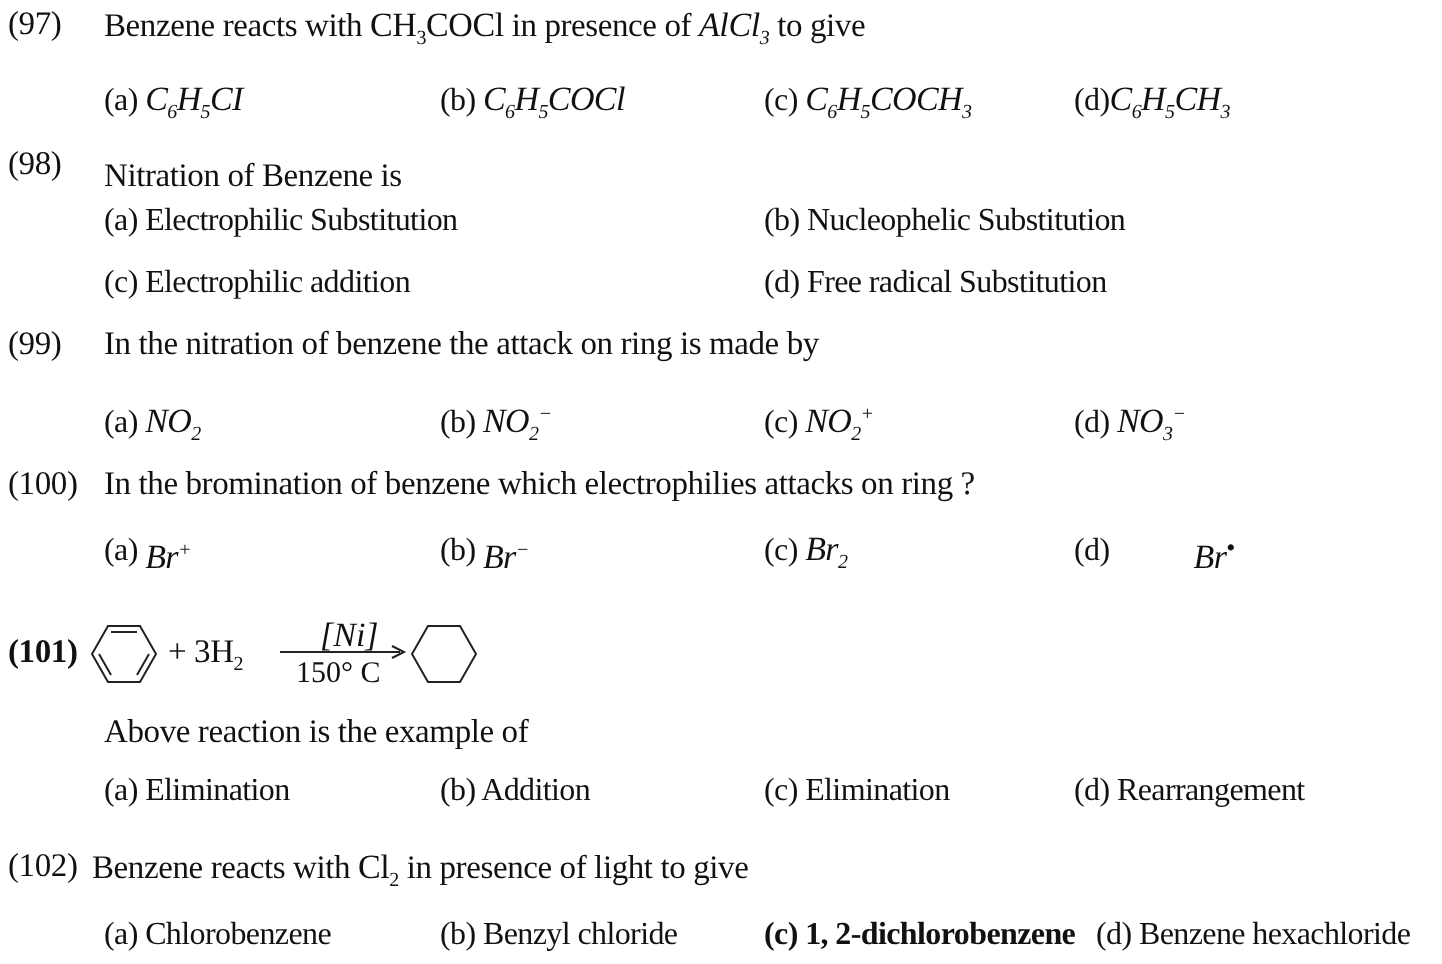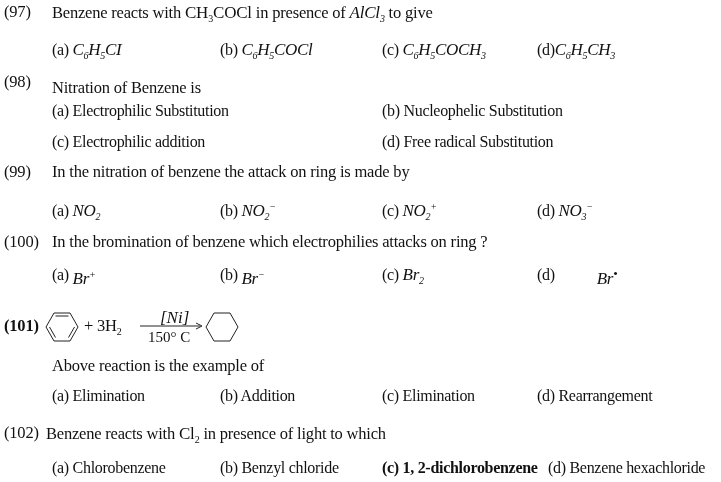--- a/index.html
+++ b/index.html
@@ -82,18 +82,18 @@
 </svg>
 
 <div class="abs q" style="left:52px;top:358px;">Above reaction is the example of</div>
 <div class="abs opt" style="left:52px;top:388px;"><span>(a) </span><span>Elimination</span></div>
 <div class="abs opt" style="left:220px;top:388px;"><span>(b) </span><span>Addition</span></div>
 <div class="abs opt" style="left:382px;top:388px;"><span>(c) </span><span>Elimination</span></div>
 <div class="abs opt" style="left:537px;top:388px;"><span>(d) </span><span>Rearrangement</span></div>
 
 <div class="abs q" style="left:4px;top:425px;">(102)</div>
 <div class="abs q" style="left:46px;top:425px;">
-  <span>Benzene reacts with </span><span class="chem"><span>Cl</span><sub>2</sub></span><span> in presence of light to which</span>
+  <span>Benzene reacts with </span><span class="chem"><span>Cl</span><sub>2</sub></span><span> in presence of light to give</span>
 </div>
 <div class="abs opt" style="left:52px;top:460px;"><span>(a) </span><span>Chlorobenzene</span></div>
 <div class="abs opt" style="left:220px;top:460px;"><span>(b) </span><span>Benzyl chloride</span></div>
 <div class="abs opt" style="left:382px;top:460px;font-weight:bold;"><span>(c) </span><span>1, 2-dichlorobenzene</span></div>
 <div class="abs opt" style="left:548px;top:460px;"><span>(d) </span><span>Benzene hexachloride</span></div>
 
 </body></html>

